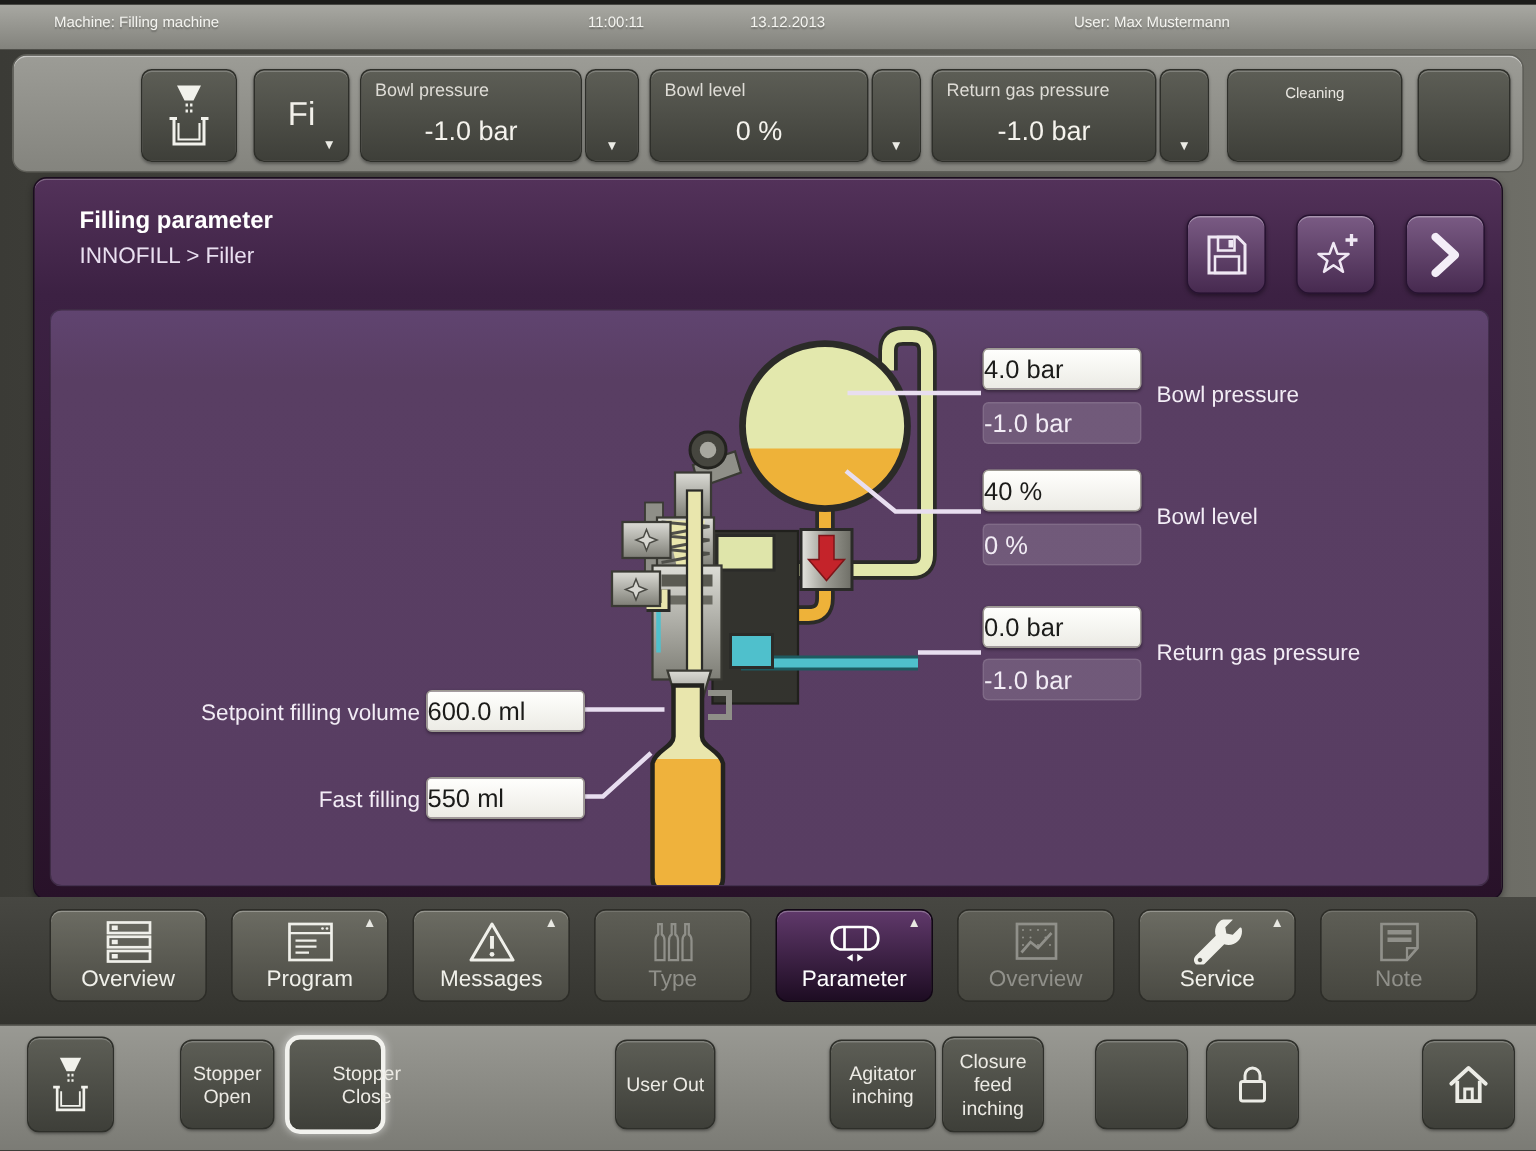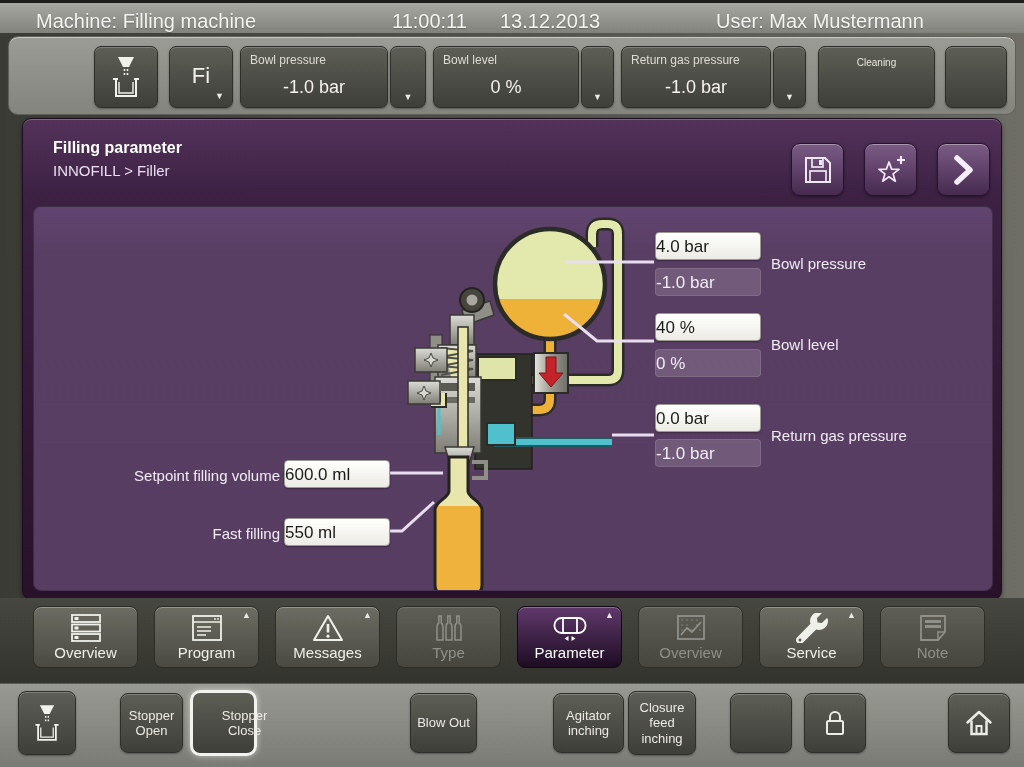--- a/index.html
+++ b/index.html
@@ -6,21 +6,21 @@
   html,body { background:#2a2a27; }
   .screen {
     position:relative; width:1024px; height:767px; overflow:hidden;
     font-family:"Liberation Sans", sans-serif; background:#44443e;
     -webkit-font-smoothing:antialiased;
   }
   
   .topbar {
     position:absolute; left:0; top:0; width:1024px; height:33px;
     background:linear-gradient(180deg,#a8a8a2,#82827c);
-    border-top:3px solid #1d1d1b; color:#f4f4f0; font-size:20px;
+    border-top:3px solid #1d1d1b; color:#f4f4f0; font-size:10px;
   }
   .topbar span { position:absolute; top:7px; white-space:nowrap; text-shadow:0 1px 1px rgba(0,0,0,.25); }
   .tb-machine { left:36px; }
   .tb-time { left:392px; }
   .tb-date { left:500px; }
   .tb-user { left:716px; }
   
   .mid-bg { position:absolute; left:0; top:33px; width:1024px; height:565px;
     background:linear-gradient(90deg,#3b3b36,#55554f 55%,#6e6e67); }
   
@@ -395,21 +395,21 @@
         <polygon points="10,3 26,3 21,13 15,13" fill="#f2f2ec"></polygon>
         <line x1="16.5" y1="15" x2="16.5" y2="23" stroke="#f2f2ec" stroke-width="1.6" stroke-dasharray="2 2"></line>
         <line x1="19.5" y1="15" x2="19.5" y2="23" stroke="#f2f2ec" stroke-width="1.6" stroke-dasharray="2 2"></line>
         <path d="M8 25 L8 42 L28 42 L28 25" fill="none" stroke="#f2f2ec" stroke-width="2"></path>
         <path d="M11 28 L11 39 L25 39 L25 28" fill="none" stroke="#f2f2ec" stroke-width="1.4"></path>
         <path d="M5 25 H10 M26 25 H31" stroke="#f2f2ec" stroke-width="2"></path>
       </svg>
     </div>
     <div class="bbtn" style="left:120px;top:9px;width:63px;height:60px;">Stopper Open</div>
     <div class="bbtn selected" style="left:190px;top:6px;width:67px;height:66px;padding-left:44px;">Stopper Close</div>
-    <div class="bbtn" style="left:410px;top:9px;width:67px;height:60px;">Blow Out</div>
+    <div class="bbtn" style="left:410px;top:9px;width:67px;height:60px;">User Out</div>
     <div class="bbtn" style="left:553px;top:9px;width:71px;height:60px;">Agitator inching</div>
     <div class="bbtn" style="left:628px;top:7px;width:68px;height:64px;">Closure feed inching</div>
     <div class="bbtn" style="left:730px;top:9px;width:62px;height:60px;">
       <svg width="34" height="34" viewBox="0 0 32 32">
         <polygon points="16,3.5 19.2,12.3 28.5,12.6 21.2,18.3 23.8,27.3 16,22 8.2,27.3 10.8,18.3 3.5,12.6 12.8,12.3" fill="none" stroke="#ececе6" stroke-width="1.8" stroke-linejoin="round"></polygon>
       </svg>
     </div>
     <div class="bbtn" style="left:804px;top:9px;width:62px;height:60px;">
       <svg width="32" height="32" viewBox="0 0 32 32">
         <rect x="8" y="14" width="16" height="13" rx="1.5" fill="none" stroke="#ecece6" stroke-width="2"></rect>

